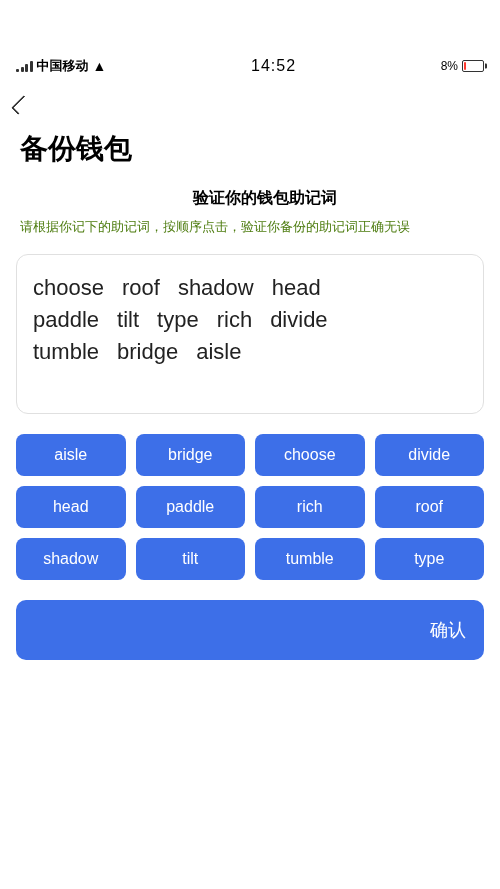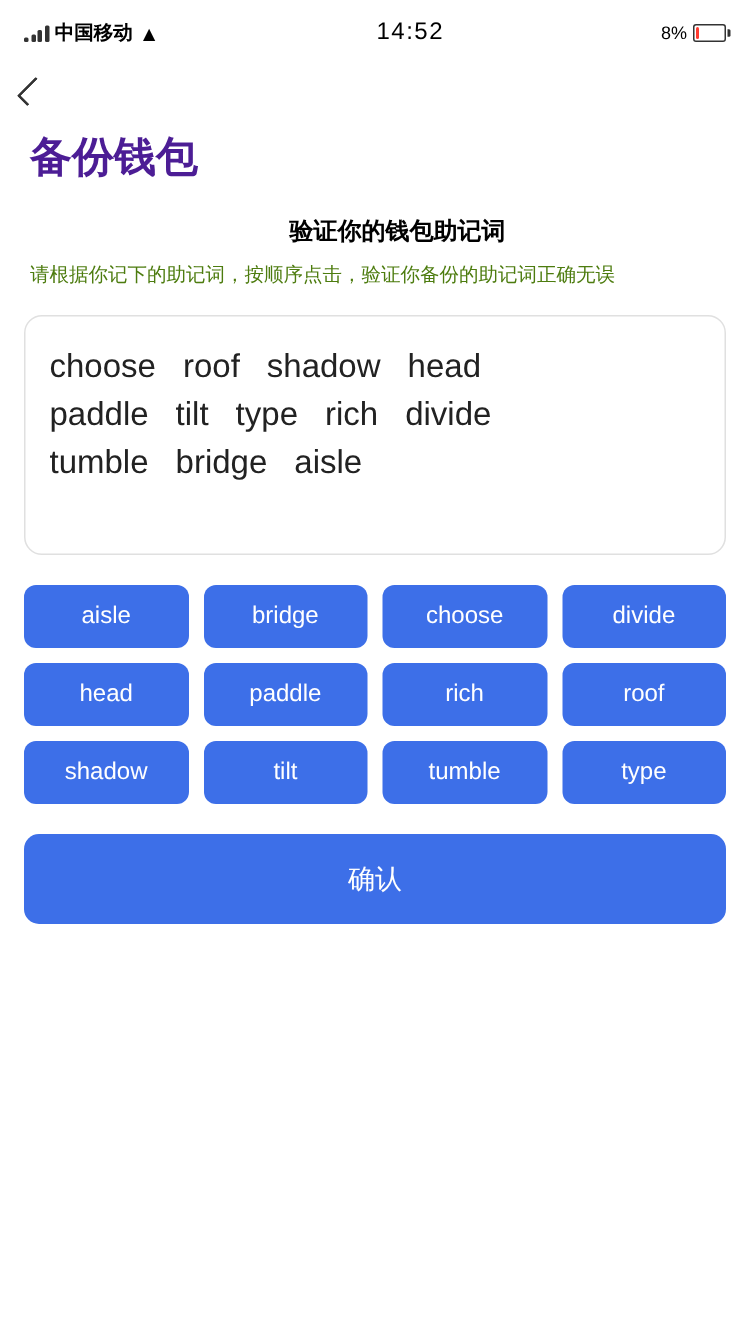--- a/index.html
+++ b/index.html
@@ -17,20 +17,21 @@
     .status-bar {
       width: 100%;
       height: 44px;
       background: #fff;
       display: flex;
       align-items: center;
       justify-content: space-between;
       padding: 0 16px;
       font-size: 14px;
       font-weight: 500;
+      margin-top: 44px;
     }
     .status-left {
       display: flex;
       align-items: center;
       gap: 4px;
       font-size: 13px;
       font-weight: 600;
     }
     .status-center {
       font-size: 16px;
@@ -107,21 +108,21 @@
       border-bottom: 2.5px solid #333;
       transform: rotate(45deg);
       border-radius: 1px;
     }
 
     
     .page-title {
       font-size: 28px;
       font-weight: 700;
       padding: 8px 20px 20px;
-      color: #4c1d95;
+      color: #000000;
     }
 
     
     .section-heading {
       text-align: center;
       font-size: 16px;
       font-weight: 600;
       color: #000;
       margin-bottom: 8px;
       margin-left: 30px;
@@ -182,21 +183,21 @@
       margin: 0 16px;
       width: calc(100% - 32px);
       background: #3d6fe8;
       color: #fff;
       border: none;
       border-radius: 10px;
       padding: 18px;
       font-size: 18px;
       font-weight: 500;
       cursor: pointer;
-      text-align: center;
+      text-align: right;
     }
   </style>
 </head>
 <body>
 
 
 
 
 <div class="status-bar">
   <div class="status-left">

